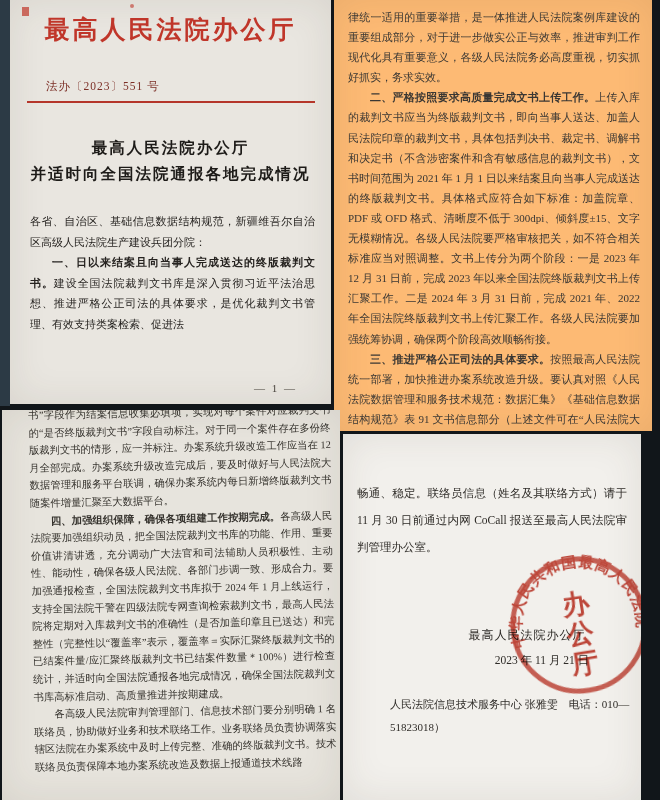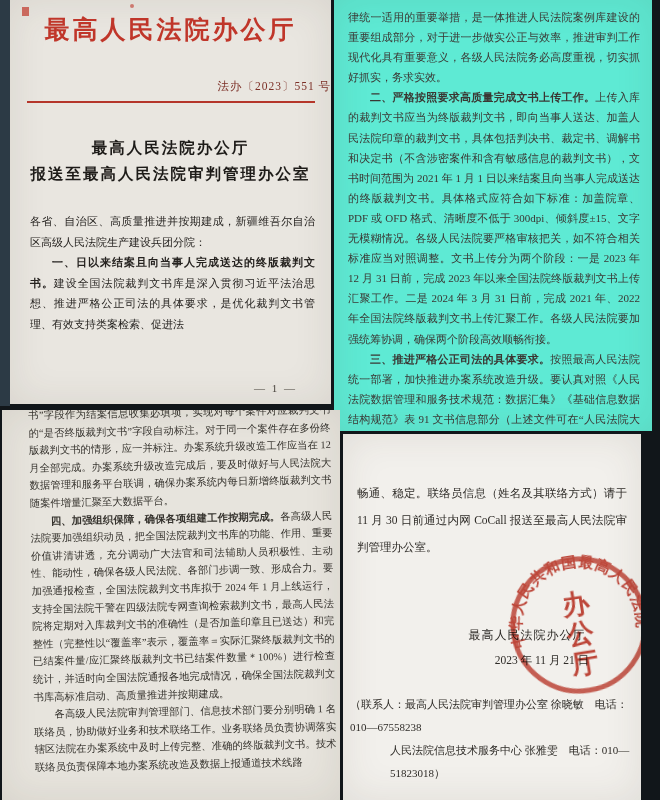--- a/index.html
+++ b/index.html
@@ -2,27 +2,27 @@
 <html><head>
 <meta charset="utf-8">
 <style>
   html,body{margin:0;padding:0;}
   #canvas{position:relative;width:660px;height:800px;overflow:hidden;
           background:#11161a;font-family:Liberation Serif, serif;}
   .edge-strip{position:absolute;left:0;top:0;width:10px;height:406px;background:#2c3a45;}
   .page{position:absolute;overflow:hidden;color:#2b2824;
         box-shadow:inset 0 0 38px rgba(70,60,40,0.10);}
   .page1{left:10px;top:0;width:321px;height:404px;background:#e9e6e0;}
-  .page2{left:334px;top:0;width:318px;height:431px;background:#5eead4;}
+  .page2{left:334px;top:0;width:318px;height:431px;background:#fdba74;}
   .page3{left:2px;top:410px;width:338px;height:390px;background:#e7e4dd;}
   .page4{left:343px;top:434px;width:298px;height:366px;background:#f2f0ec;}
 
   .letterhead{margin-top:13px;text-align:center;color:#c0362a;font-size:25px;
               font-weight:bold;letter-spacing:3px;white-space:nowrap;}
-  .docnum{margin-top:33px;text-align:right;color:#7c2f26;font-size:11.5px;letter-spacing:1px;}
+  .docnum{margin-top:33px;text-align:left;color:#7c2f26;font-size:11.5px;letter-spacing:1px;margin-left:36px;}
   .redrule{margin:7px auto 0 auto;width:288px;height:2px;background:#b5362a;}
   .title{margin-top:32px;text-align:center;font-size:15.5px;font-weight:bold;
          letter-spacing:2px;line-height:26px;color:#1d1b18;}
   .body1{margin:24px 16px 0 20px;font-size:11px;line-height:20.5px;text-align:justify;color:#262320;}
   .body2{margin:7px 12px 0 14px;font-size:11px;line-height:20.1px;text-align:justify;color:#3a3733;}
   .body3{margin:-9px 10px 0 26px;font-size:10.3px;line-height:17.6px;text-align:justify;
          color:#35322d;transform:rotate(-1.1deg);transform-origin:top right;}
   .body4{margin:46px 14px 0 14px;font-size:11.5px;line-height:27px;text-align:justify;color:#2e2b27;}
   p{margin:0;}
   .ind{text-indent:2em;}
@@ -47,24 +47,24 @@
   <div class="edge-strip"></div>
 
   <div class="page page1">
     <div class="speck1"></div>
     <div class="speck2"></div>
     <div class="letterhead">最高人民法院办公厅</div>
     <div class="docnum">法办〔2023〕551 号</div>
     <div class="redrule"></div>
     <div class="title">
       <div>最高人民法院办公厅</div>
-      <div>报送至最高人民法院审判管理办公室</div>
+      <div>并适时向全国法院通报各地完成情况</div>
     </div>
     <div class="body1">
-      <p>各省、自治区、高质量推进并按期建成，新疆维吾尔自治区高级人民法院生产建设兵团分院：</p>
+      <p>各省、自治区、基础信息数据结构规范，新疆维吾尔自治区高级人民法院生产建设兵团分院：</p>
       <p class="ind"><span class="lead">一、日以来结案且向当事人完成送达的终版裁判文书。</span><span>建设全国法院裁判文书库是深入贯彻习近平法治思想、推进严格公正司法的具体要求，是优化裁判文书管理、有效支持类案检索、促进法</span></p>
     </div>
     <div class="pageno">— 1 —</div>
   </div>
 
   <div class="page page2">
     <div class="body2">
       <p>律统一适用的重要举措，是一体推进人民法院案例库建设的重要组成部分，对于进一步做实公正与效率，推进审判工作现代化具有重要意义，各级人民法院务必高度重视，切实抓好抓实，务求实效。</p>
       <p class="ind"><span class="lead">二、严格按照要求高质量完成文书上传工作。</span><span>上传入库的裁判文书应当为终版裁判文书，即向当事人送达、加盖人民法院印章的裁判文书，具体包括判决书、裁定书、调解书和决定书（不含涉密案件和含有敏感信息的裁判文书），文书时间范围为 2021 年 1 月 1 日以来结案且向当事人完成送达的终版裁判文书。具体格式应符合如下标准：加盖院章、PDF 或 OFD 格式、清晰度不低于 300dpi、倾斜度±15、文字无模糊情况。各级人民法院要严格审核把关，如不符合相关标准应当对照调整。文书上传分为两个阶段：一是 2023 年 12 月 31 日前，完成 2023 年以来全国法院终版裁判文书上传汇聚工作。二是 2024 年 3 月 31 日前，完成 2021 年、2022 年全国法院终版裁判文书上传汇聚工作。各级人民法院要加强统筹协调，确保两个阶段高效顺畅衔接。</span></p>
       <p class="ind"><span class="lead">三、推进严格公正司法的具体要求。</span><span>按照最高人民法院统一部署，加快推进办案系统改造升级。要认真对照《人民法院数据管理和服务技术规范：数据汇集》《基础信息数据结构规范》表 91 文书信息部分（上述文件可在“人民法院大数据管理和服务平台—管理中心—平台管理—文件通知—通知”中下载使用）修改内容，将终版裁判文书纳入本地办案系统管理范围，新增“是否终版裁判文</span></p>
@@ -79,21 +79,20 @@
     </div>
   </div>
 
   <div class="page page4">
     <div class="body4">
       <p>畅通、稳定。联络员信息（姓名及其联络方式）请于 11 月 30 日前通过内网 CoCall 报送至最高人民法院审判管理办公室。</p>
     </div>
     <div class="sig">最高人民法院办公厅</div>
     <div class="dateline">2023 年 11 月 21 日</div>
     <div class="contacts">
-      <div>（联系人：最高人民法院审判管理办公室 徐晓敏　电话：010—67558238</div>
       <div class="contact2">人民法院信息技术服务中心 张雅雯　电话：010—51823018）</div>
     </div>
     <svg class="seal" viewBox="0 0 160 160">
       <circle cx="80" cy="80" r="66" fill="none" stroke="#c23a2c" stroke-width="5" opacity="0.85"></circle>
       <defs>
         <path id="sealArc" d="M 35.6,117.3 A 58,58 0 1 1 124.4,117.3" fill="none"></path>
       </defs>
       <text font-size="15" font-weight="bold" fill="#c23a2c" letter-spacing="1">
         <textPath href="#sealArc" startOffset="50%" text-anchor="middle">中华人民共和国最高人民法院</textPath>
       </text>

